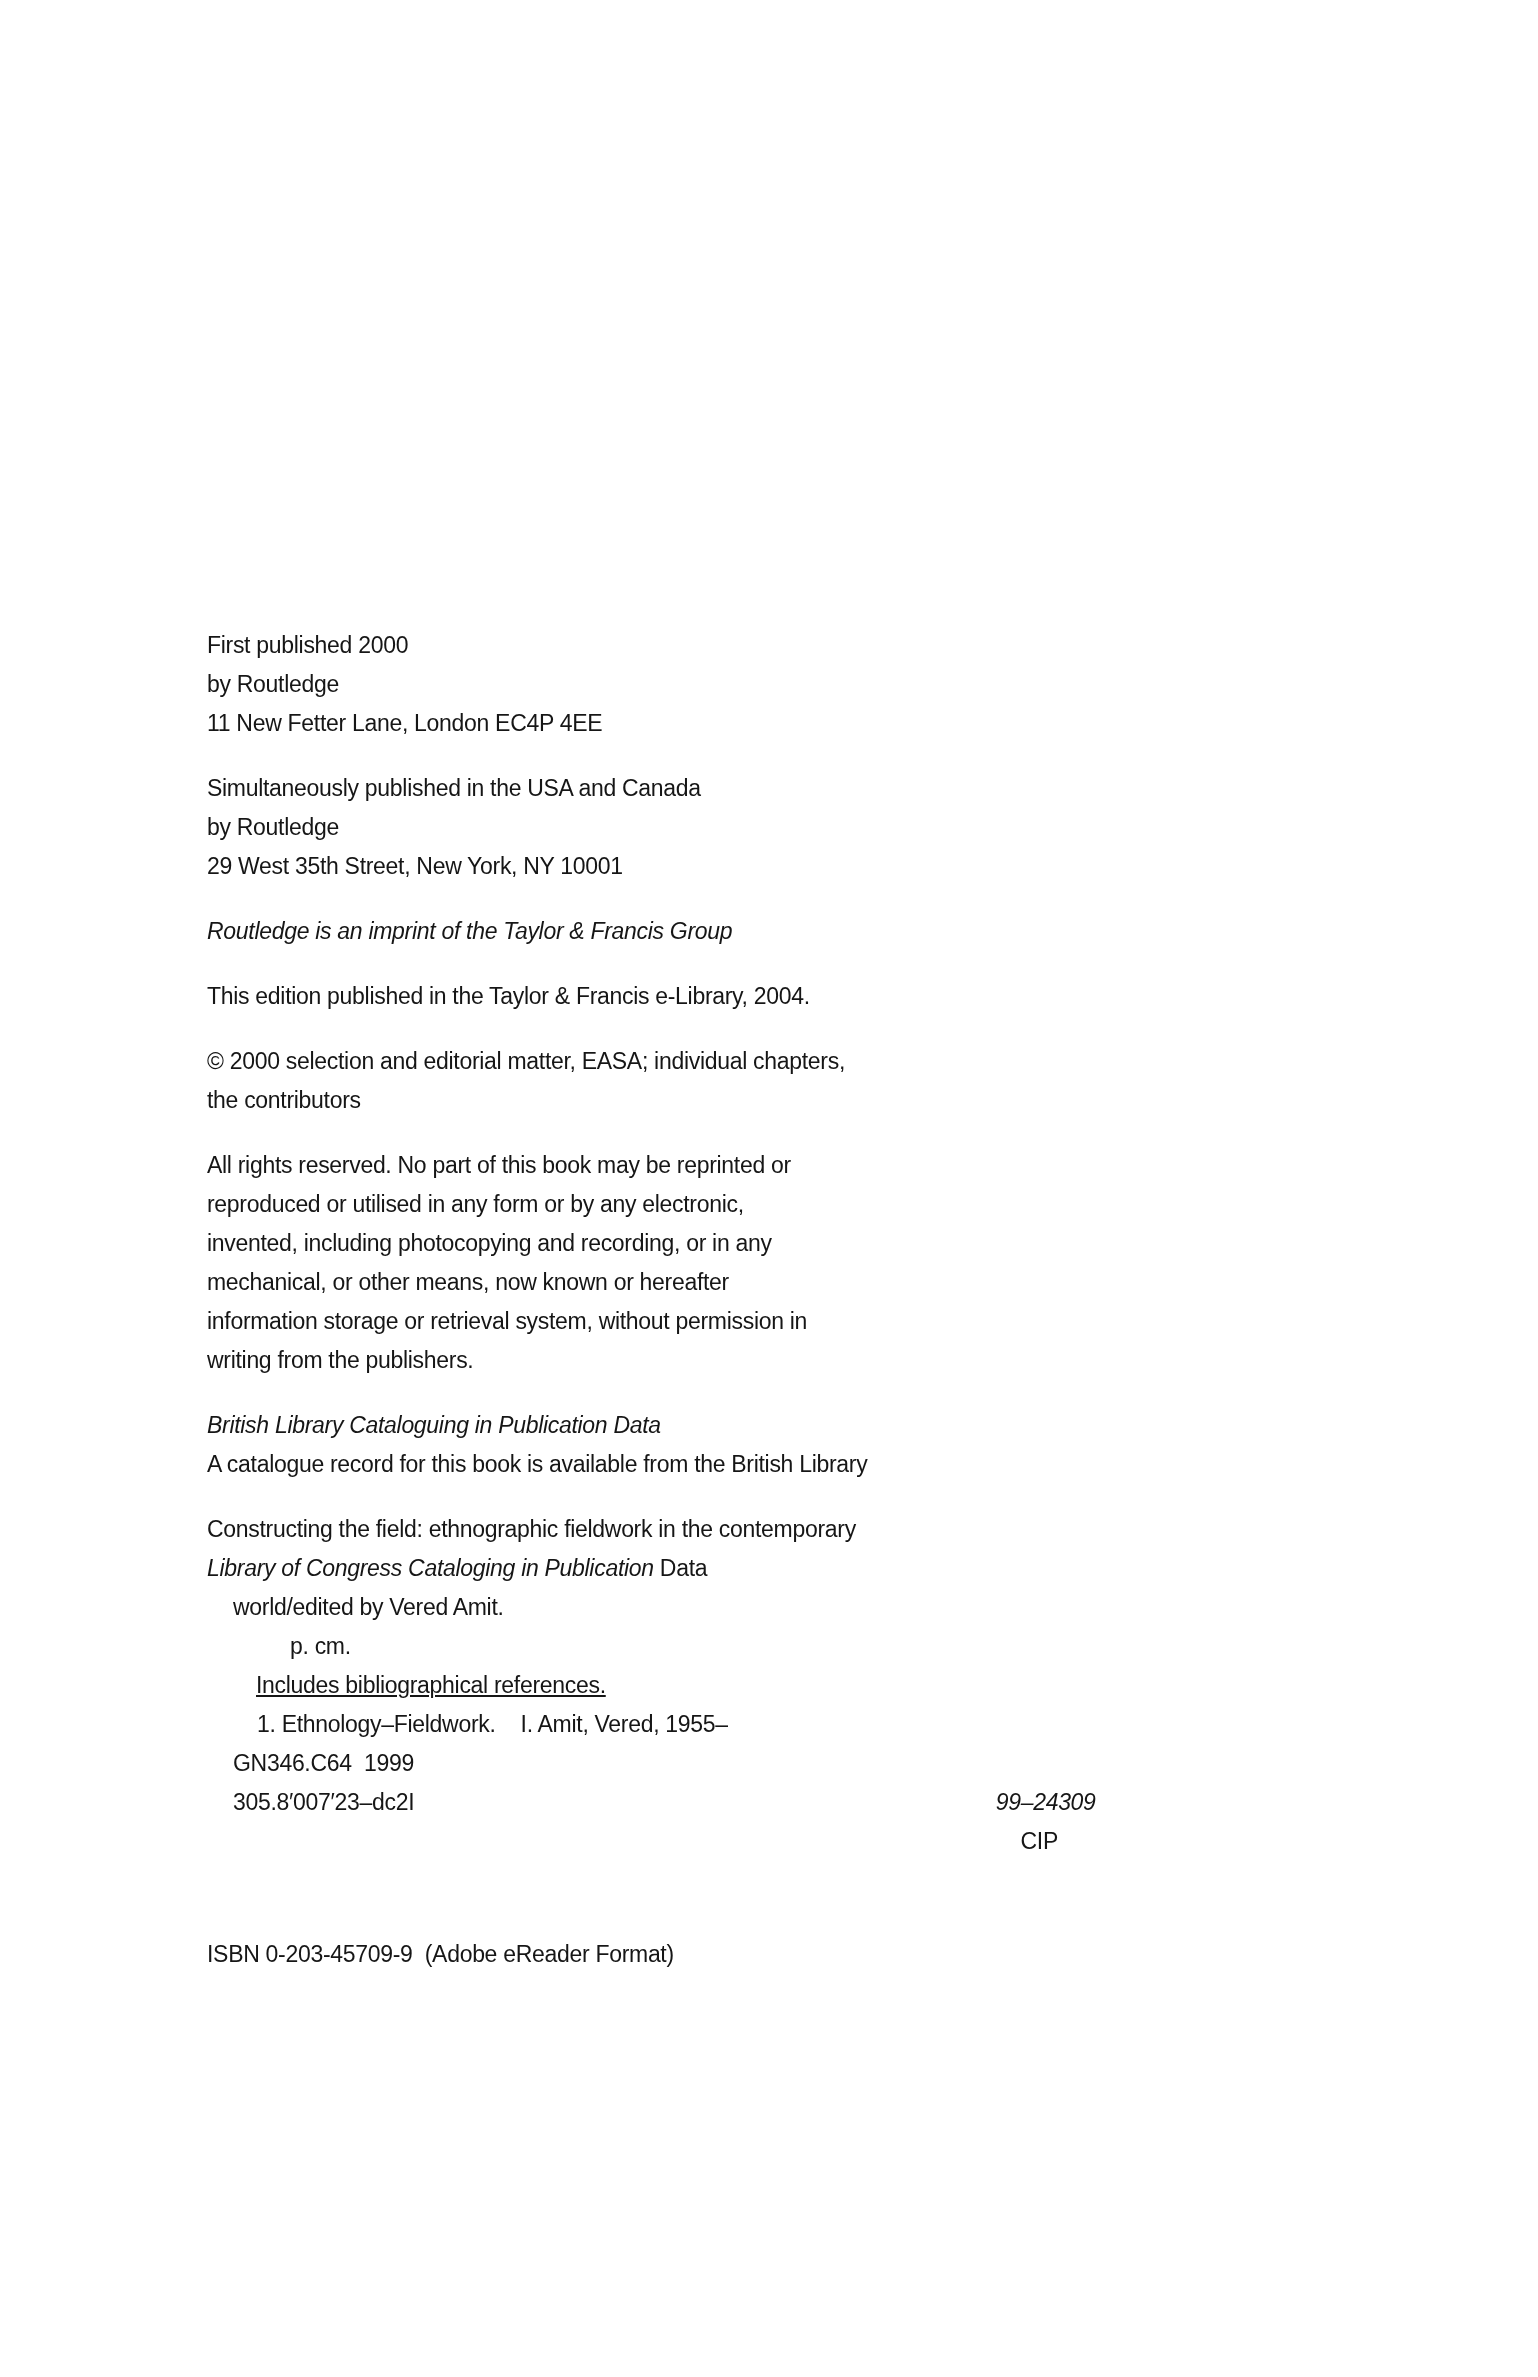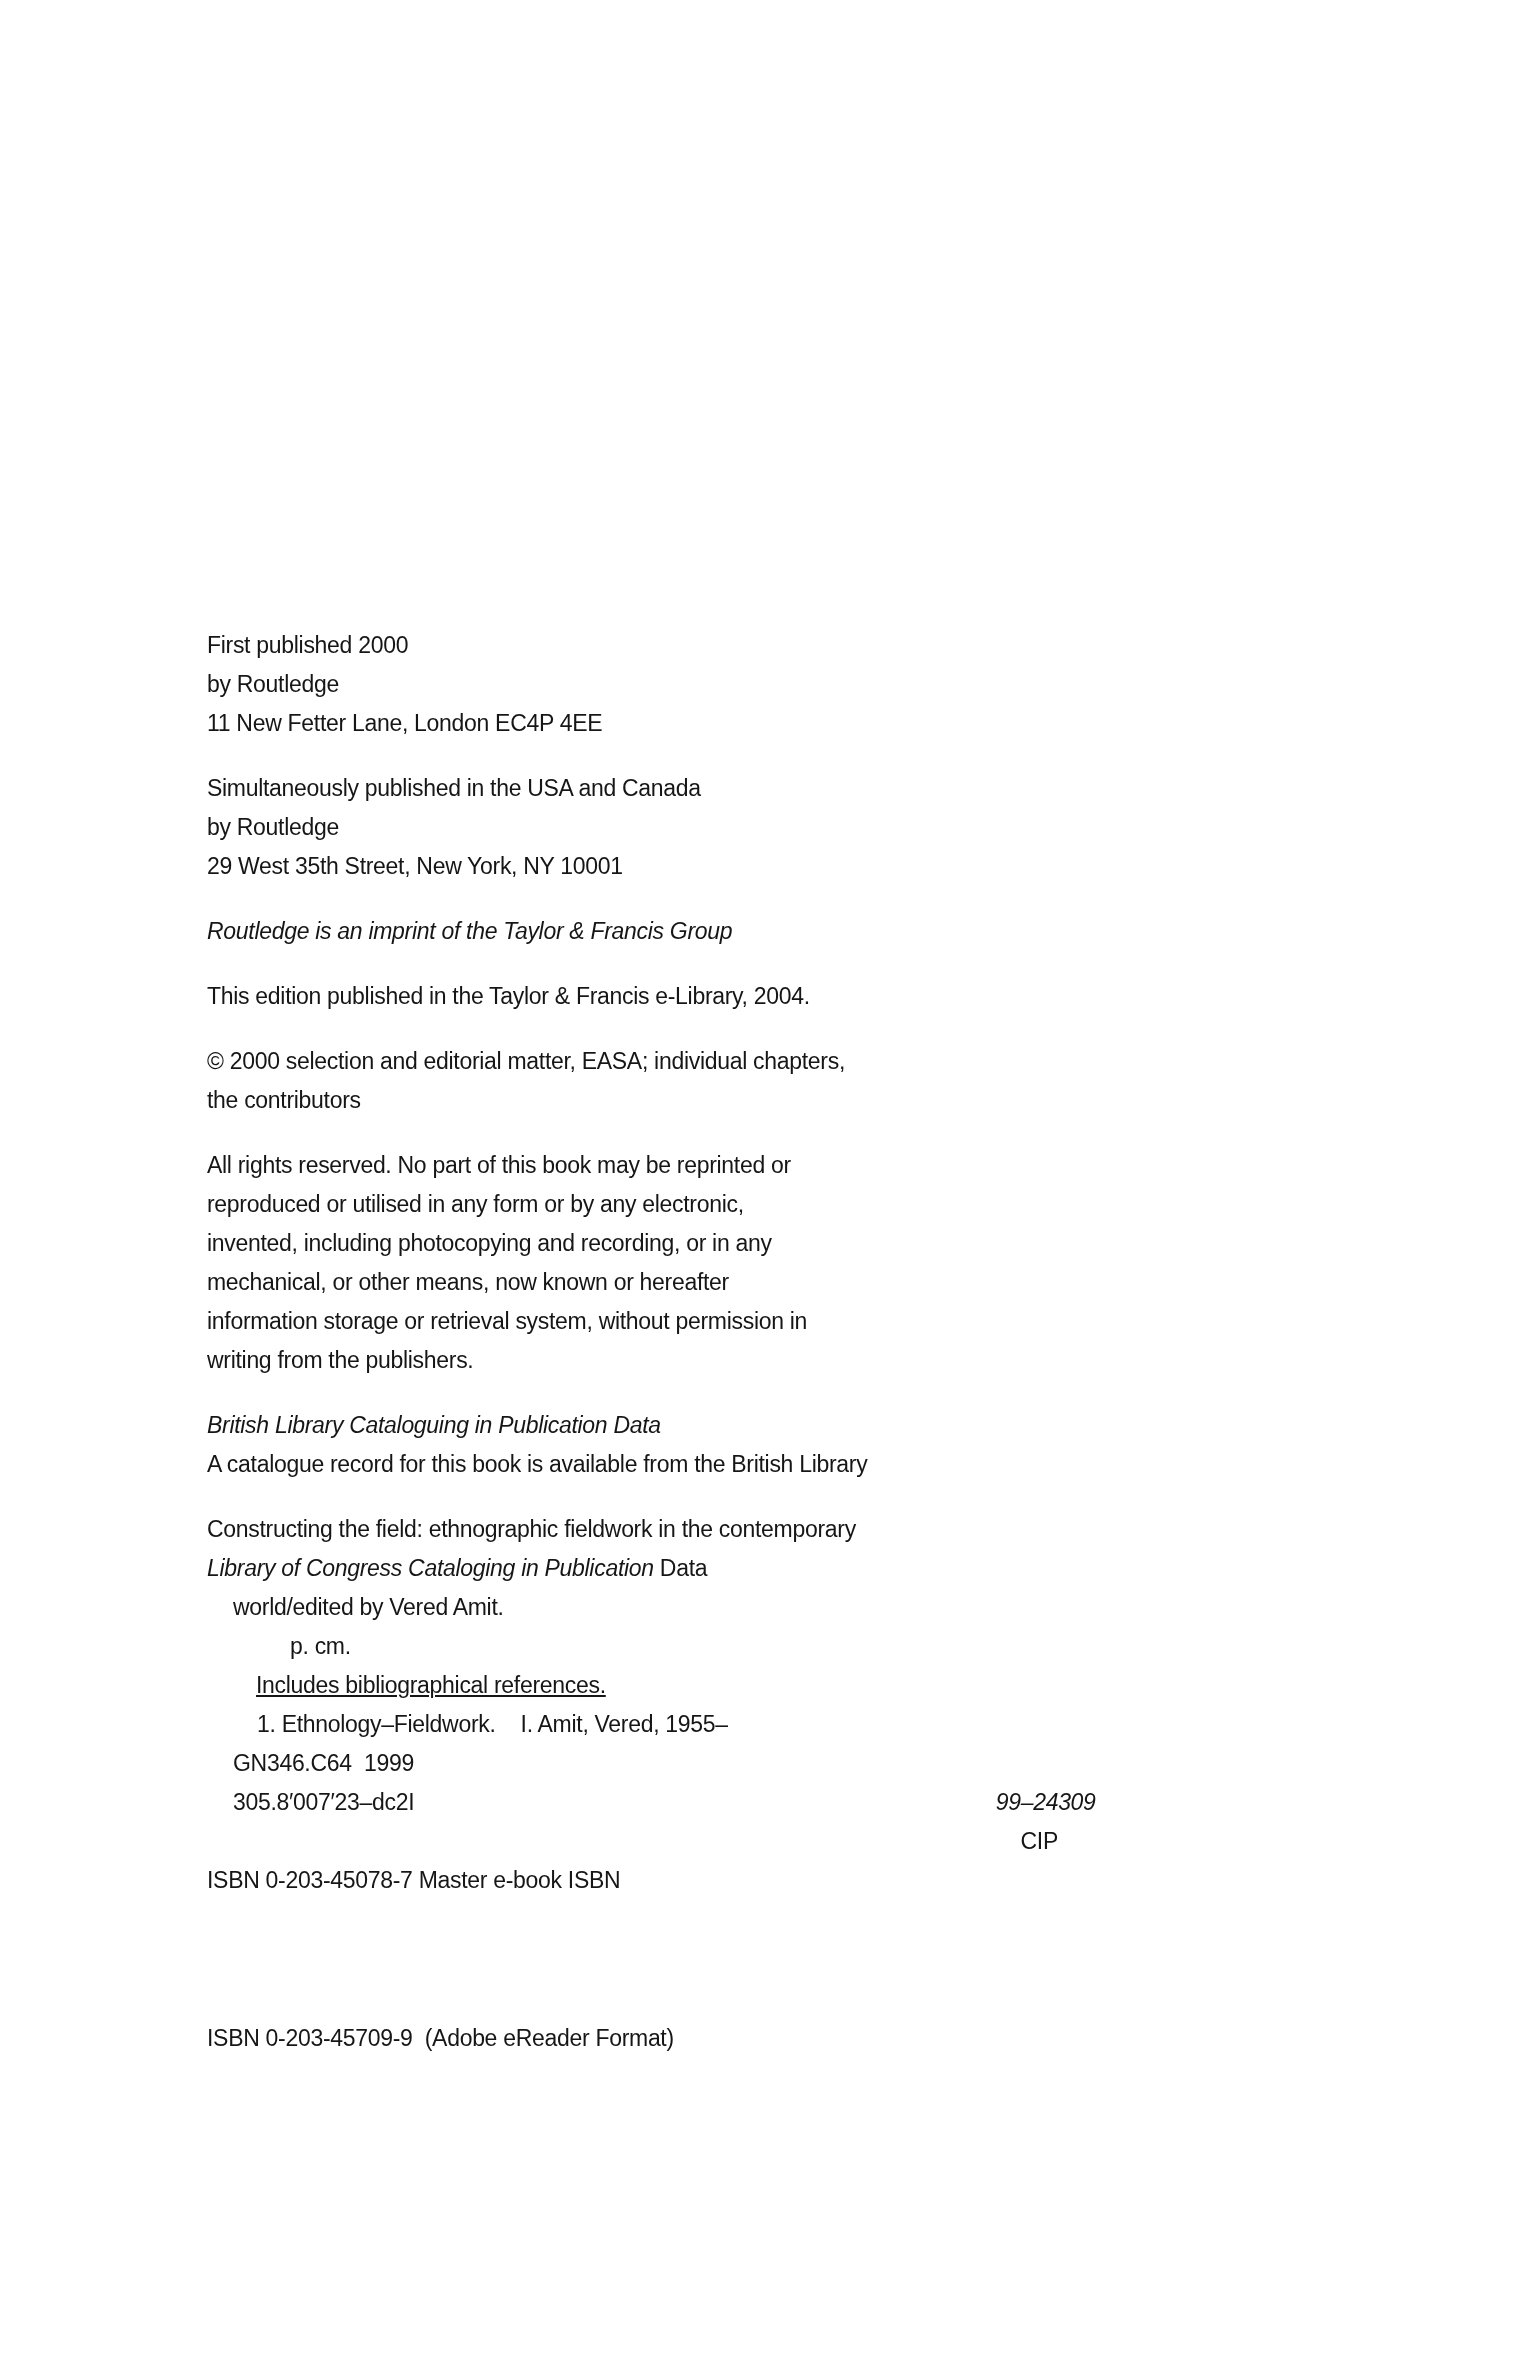--- a/index.html
+++ b/index.html
@@ -33,21 +33,21 @@
   .row-split {
     display: flex;
     padding-right: 8.4px;
   }
   .row-split .right { margin-left: auto; font-style: italic; }
   .cip-line {
     text-align: right;
     padding-right: 46px;
   }
   .author-gap { margin-left: 25px; }
-  .final-isbns { margin-top: 119px; margin-bottom: 0; }
+  .final-isbns { margin-top: 74px; margin-bottom: 0; }
 </style>
 </head>
 <body>
 
 <div class="page">
 
   <div class="block">
     <div class="line">First published 2000</div>
     <div class="line">by Routledge</div>
     <div class="line">11 New Fetter Lane, London EC4P 4EE</div>
@@ -89,21 +89,20 @@
   <div class="block">
     <div class="line">Constructing the field: ethnographic fieldwork in the contemporary</div>
     <div class="line"><span class="it">Library of Congress Cataloging in Publication</span><span> Data</span></div>
     <div class="line ind-a">world/edited by Vered Amit.</div>
     <div class="line ind-c">p. cm.</div>
     <div class="line ind-b">Includes bibliographical references.</div>
     <div class="line ind-d"><span>1. Ethnology–Fieldwork.</span><span class="author-gap">I. Amit, Vered, 1955–</span></div>
     <div class="line ind-a">GN346.C64  1999</div>
     <div class="line ind-a row-split"><span>305.8′007′23–dc2I</span><span class="right">99–24309</span></div>
     <div class="line cip-line">CIP</div>
-    <div class="line">ISBN 0-203-45078-7 Master e-book ISBN</div>
   </div>
 
   <div class="block final-isbns">
     <div class="line">ISBN 0-203-45709-9  (Adobe eReader Format)</div>
   </div>
 
 </div>
 
 
 </body></html>

